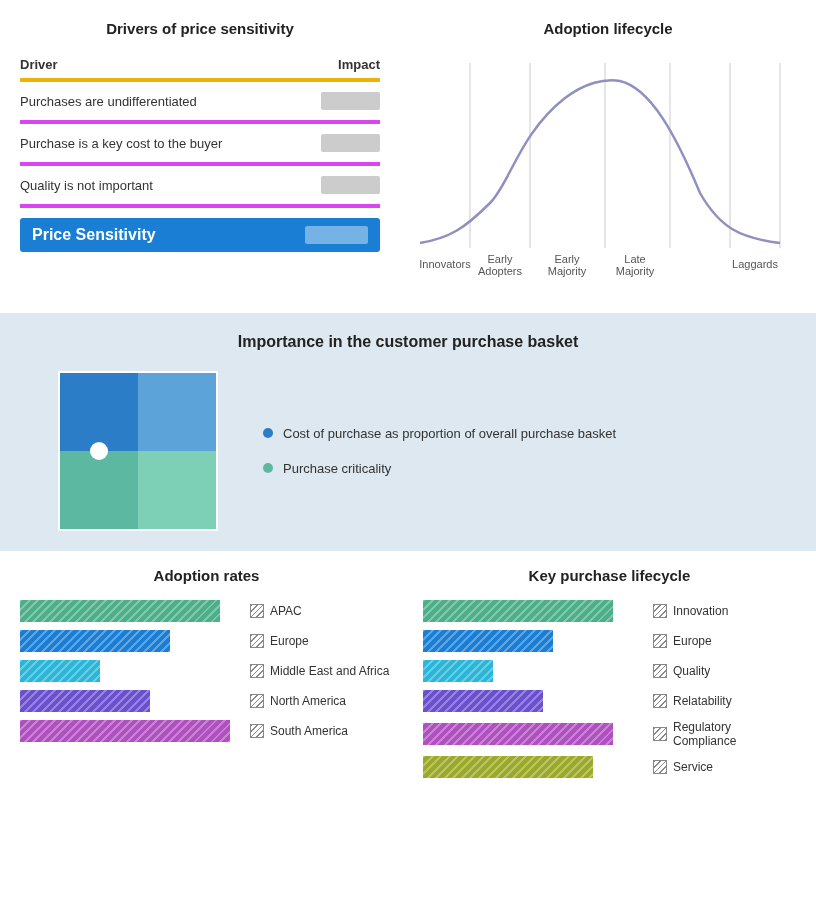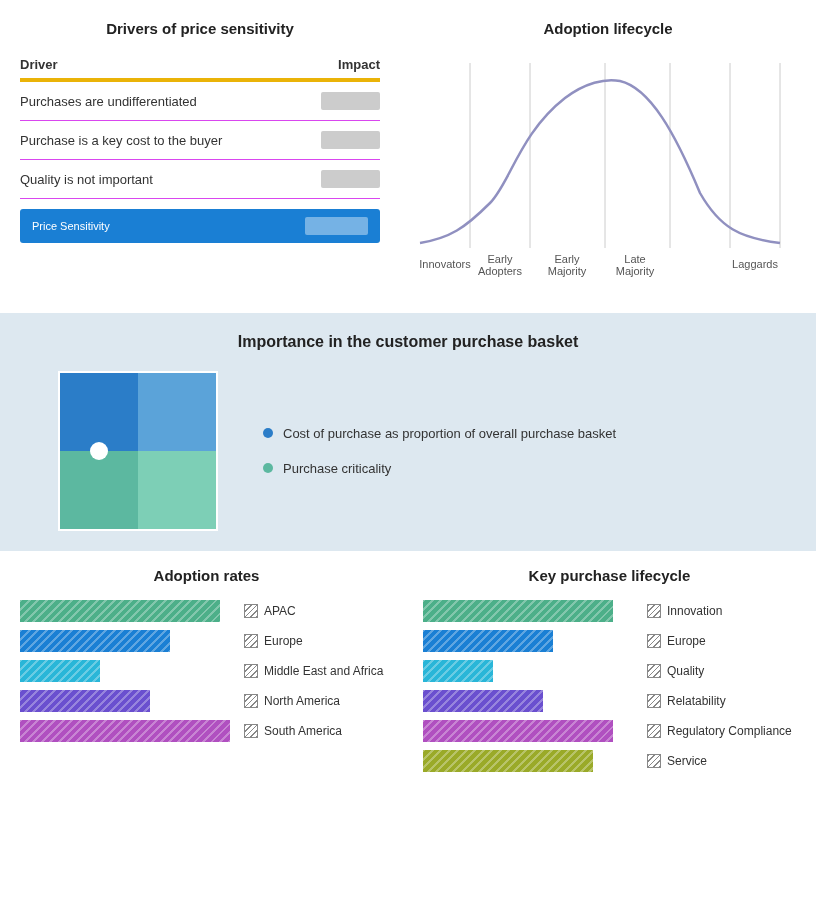--- a/index.html
+++ b/index.html
@@ -7,27 +7,27 @@
 
     .top-section { display: flex; padding: 10px 0 10px 0; }
     .left-panel { width: 400px; padding: 10px 20px; }
     .right-panel { width: 416px; padding: 10px 10px; }
 
     .section-title { font-size: 15px; font-weight: 700; text-align: center; margin-bottom: 16px; color: #222; }
 
     .driver-table { width: 100%; border-collapse: collapse; }
     .driver-table th { font-weight: 600; font-size: 13px; padding: 4px 0 6px 0; border-bottom: 4px solid #eab308; text-align: left; }
     .driver-table th.impact-col { text-align: right; }
-    .driver-table td { padding: 10px 0; border-bottom: 1px solid #d946ef; font-size: 13px; }
+    .driver-table td { padding: 10px 0; border-bottom: 4px solid #d946ef; font-size: 13px; }
     .driver-table td.impact-val { text-align: right; }
 
     .blurred-text { background: #ccc; border-radius: 2px; color: transparent; font-size: 12px; padding: 2px 8px; display: inline-block; }
 
     .price-sensitivity-row { background: #1a7fd4; color: #fff; border-radius: 3px; padding: 8px 12px; margin-top: 10px; display: flex; justify-content: space-between; align-items: center; }
-    .price-sensitivity-row .ps-label { font-weight: 400; font-size: 11px; }
+    .price-sensitivity-row .ps-label { font-weight: 700; font-size: 16px; }
     .ps-blurred { background: rgba(255,255,255,0.4); border-radius: 2px; color: transparent; font-size: 12px; padding: 2px 10px; }
 
     
     .adoption-chart { width: 100%; height: 240px; position: relative; }
 
     
     .middle-section { background: #dde8f0; padding: 20px 18px; }
     .middle-title { font-size: 16px; font-weight: 700; text-align: center; margin-bottom: 20px; color: #222; }
     .middle-content { display: flex; align-items: center; gap: 45px; }
 
@@ -45,21 +45,21 @@
     
     .bottom-section { display: flex; padding: 16px 10px; gap: 10px; }
     .bottom-left { width: 408px; padding: 0 10px; }
     .bottom-right { width: 408px; padding: 0 10px; }
 
     .bar-chart { margin-top: 12px; }
     .bar-row { display: flex; align-items: center; margin-bottom: 8px; }
     .bar-container { width: 220px; height: 22px; position: relative; flex-shrink: 0; }
     .bar { height: 100%; position: relative; }
     .bar-hatch { position: absolute; top: 0; left: 0; width: 100%; height: 100%; background-image: repeating-linear-gradient(135deg, rgba(255,255,255,0.3) 0px, rgba(255,255,255,0.3) 2px, transparent 2px, transparent 6px); }
-    .bar-label { margin-left: 4px; font-size: 12px; display: flex; align-items: center; gap: 6px; }
+    .bar-label { margin-left: 10px; font-size: 12px; display: flex; align-items: center; gap: 6px; }
     .bar-icon { width: 14px; height: 14px; background-image: repeating-linear-gradient(135deg, #999 0px, #999 1px, transparent 1px, transparent 4px); border: 1px solid #999; flex-shrink: 0; }
 
     svg text { font-family: 'Segoe UI', Arial, sans-serif; }
   </style>
 </head>
 <body>
 
 <div class="top-section">
 
   <div class="left-panel">

